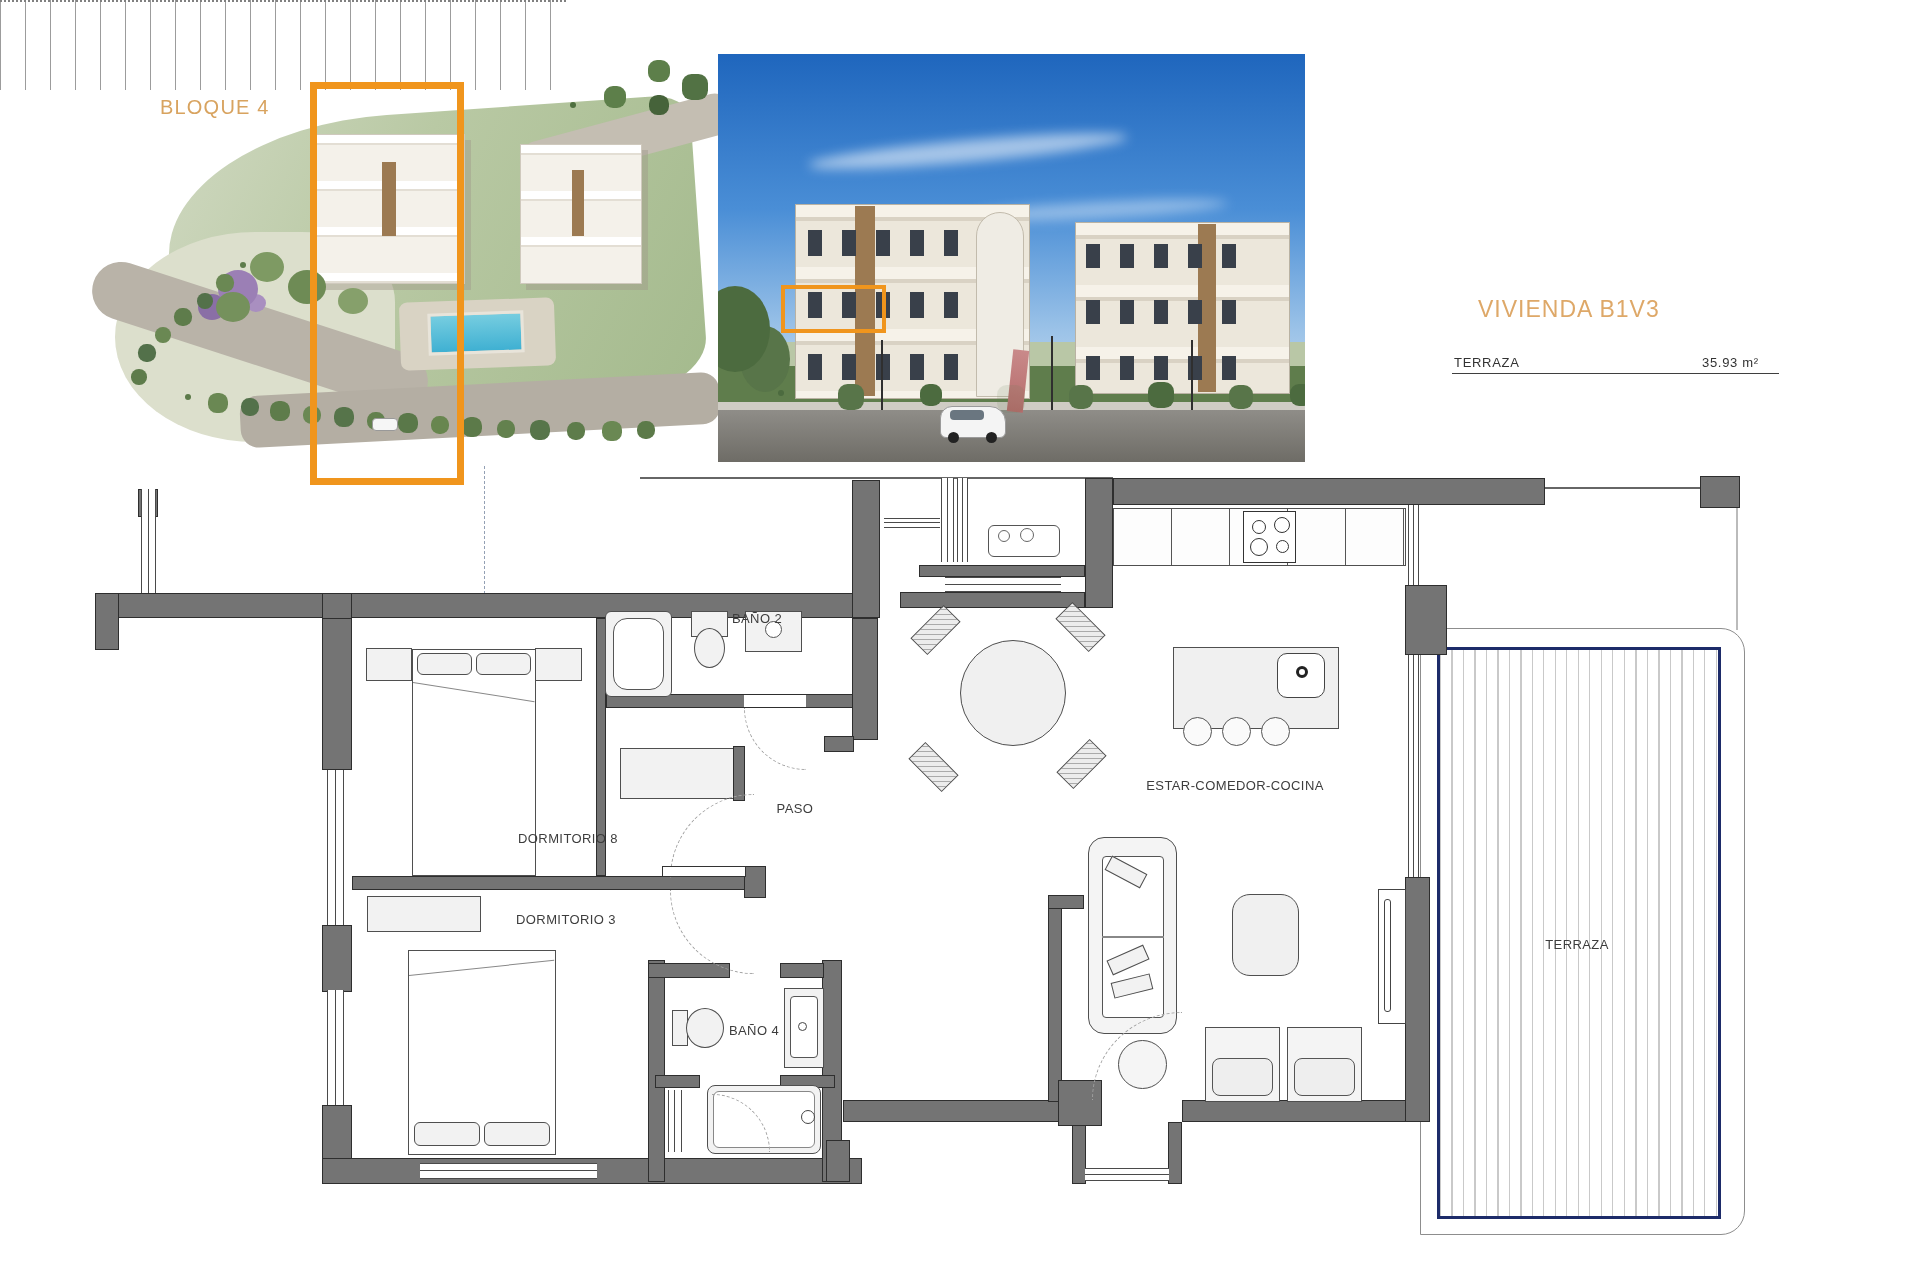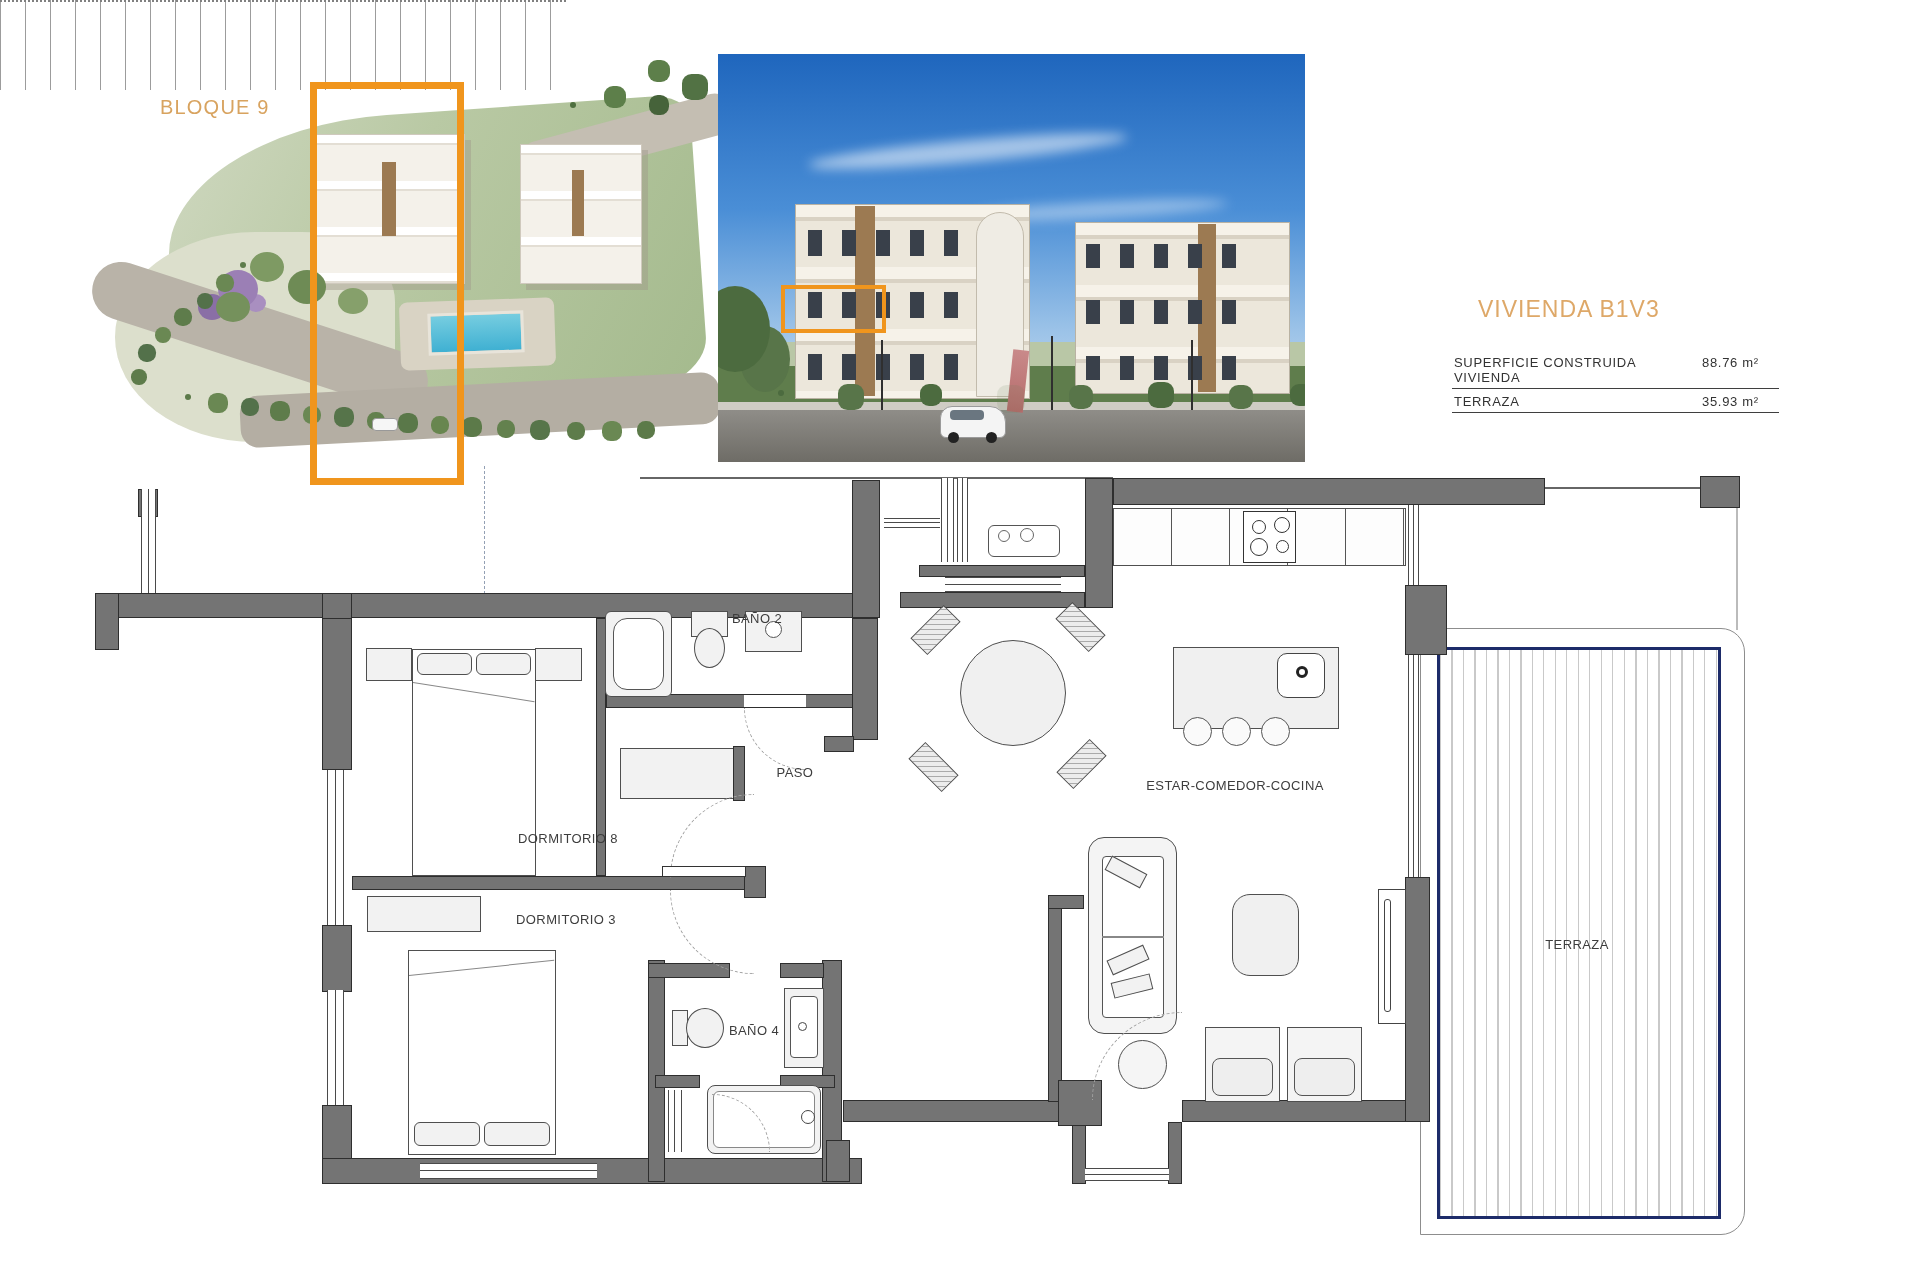--- a/index.html
+++ b/index.html
@@ -64,21 +64,21 @@
     <div class="wood" style="left:472px;top:108px;width:12px;height:66px"></div>
     <div class="abs" style="left:118px;top:208px;width:40px;height:38px;background:#9b7fb5;border-radius:50%;box-shadow:-26px 18px 0 -6px #8a6fa6, 18px 14px 0 -10px #a98fc0"></div>
     <div class="abs" style="left:150px;top:190px;width:34px;height:30px;background:#7e9a63;border-radius:50%;box-shadow:40px 20px 0 2px #6e8b55,86px 34px 0 -2px #86a06b,-34px 40px 0 0 #75915c"></div>
     <div class="trees" style="left:85px;top:332px;background:#5c7a49;box-shadow:30px 6px 0 7px #6a8853,62px 10px 0 6px #53714a,92px 14px 0 7px #5e7c4b,124px 18px 0 6px #6a8853,156px 20px 0 7px #56744a,188px 24px 0 6px #63814e,220px 26px 0 7px #5a7849,252px 28px 0 6px #68864f,284px 30px 0 7px #5c7a49,318px 32px 0 6px #63814e,352px 33px 0 7px #57754a,388px 34px 0 6px #5e7c4b,424px 34px 0 7px #6a8853,458px 33px 0 6px #5c7a49"></div>
     <div class="trees" style="left:140px;top:200px;box-shadow:-18px 18px 0 6px #6a8853,-38px 36px 0 5px #53714a,-60px 52px 0 6px #5e7c4b,-80px 70px 0 5px #6a8853,-96px 88px 0 6px #53714a,-104px 112px 0 5px #5e7c4b"></div>
     <div class="trees" style="left:470px;top:40px;background:#4f7040;box-shadow:42px -8px 0 8px #5d7f4a,86px 0 0 7px #46633a,122px -18px 0 10px #527244,86px -34px 0 8px #5d7f4a"></div>
     <div class="abs" style="left:272px;top:356px;width:26px;height:13px;background:#f6f6f6;border:1px solid #999;border-radius:4px"></div>
 
     <div class="obox" style="left:210px;top:20px;width:154px;height:403px"></div>
   </div>
-  <div class="bloque">BLOQUE 9</div>
+  <div class="bloque">BLOQUE 4</div>
 
   <div class="street">
     <div class="abs" style="left:0;top:0;width:587px;height:408px;background:linear-gradient(180deg,#1f66bd 0%,#4a8ed6 38%,#9cc3e8 68%,#e9eef2 100%)"></div>
     <div class="abs" style="left:90px;top:86px;width:320px;height:22px;background:#fff;opacity:.55;border-radius:50%;filter:blur(6px);transform:rotate(-5deg)"></div>
     <div class="abs" style="left:250px;top:148px;width:260px;height:16px;background:#fff;opacity:.4;border-radius:50%;filter:blur(6px);transform:rotate(-3deg)"></div>
     <div class="abs" style="left:0;top:288px;width:587px;height:46px;background:#b9c7a6"></div>
     <div class="abs" style="left:0;top:312px;width:587px;height:44px;background:#5f7d4c"></div>
     <div class="abs" style="left:0;top:348px;width:587px;height:10px;background:#cfccc4"></div>
     <div class="abs" style="left:0;top:356px;width:587px;height:52px;background:linear-gradient(#8f8d88,#6e6c66)"></div>
 
@@ -104,24 +104,20 @@
     <div class="abs" style="left:222px;top:352px;width:66px;height:32px;background:#f4f4f4;border:1px solid #9a9a9a;border-radius:12px 16px 6px 6px"></div>
     <div class="abs" style="left:232px;top:356px;width:34px;height:10px;background:#6a7680;border-radius:4px"></div>
     <div class="abs" style="left:230px;top:378px;width:11px;height:11px;background:#222;border-radius:50%"></div>
     <div class="abs" style="left:268px;top:378px;width:11px;height:11px;background:#222;border-radius:50%"></div>
 
     <div class="obox2" style="left:63px;top:231px;width:105px;height:48px"></div>
   </div>
 
   <div class="title">VIVIENDA B1V3</div>
   <div class="spec">
-    <div class="spec-row">
-      <span class="spec-label">SUPERFICIE CONSTRUIDA VIVIENDA</span>
-      <span class="spec-value">88.76 m²</span>
-    </div>
     <div class="spec-row">
       <span class="spec-label">TERRAZA</span>
       <span class="spec-value">35.93 m²</span>
     </div>
   </div>
 
   <div>
 
     <div class="abs" style="left:1420px;top:628px;width:325px;height:607px;background:#fff;border:1.5px solid #8d8d8d;border-radius:0 24px 24px 0"></div>
     <div class="abs" style="left:1437px;top:647px;width:284px;height:572px;border:3px solid var(--terrace-navy,#1D2B69);background:repeating-linear-gradient(90deg,#c9c9c9 0 1px,transparent 1px 11.5px)"></div>
@@ -254,20 +250,20 @@
     <div class="wh" style="position:absolute;left:1384px;top:899px;width:7px;height:113px;border:1px solid #444;border-radius:3px"></div>
 
     <div class="arc tl" style="left:670px;top:794px;width:84px;height:84px"></div>
     <div class="arc bl" style="left:670px;top:890px;width:84px;height:84px"></div>
     <div class="wh" style="position:absolute;left:662px;top:866px;width:84px;height:11px;border:1px solid #333"></div>
     <div class="arc bl" style="left:744px;top:708px;width:62px;height:62px"></div>
     <div class="arc tr" style="left:712px;top:1094px;width:58px;height:58px"></div>
     <div class="arc tl" style="left:1092px;top:1012px;width:90px;height:88px"></div>
 
     <div class="rlabel" style="left:757px;top:618px">BAÑO 2</div>
-    <div class="rlabel" style="left:795px;top:772px">PASO</div>
+    <div class="rlabel" style="left:795px;top:808px">PASO</div>
     <div class="rlabel" style="left:568px;top:838px">DORMITORIO 8</div>
     <div class="rlabel" style="left:566px;top:919px">DORMITORIO 3</div>
     <div class="rlabel" style="left:754px;top:1030px">BAÑO 4</div>
     <div class="rlabel" style="left:1235px;top:785px">ESTAR-COMEDOR-COCINA</div>
     <div class="rlabel" style="left:1577px;top:944px">TERRAZA</div>
   </div>
 </div>
 
 </body></html>

